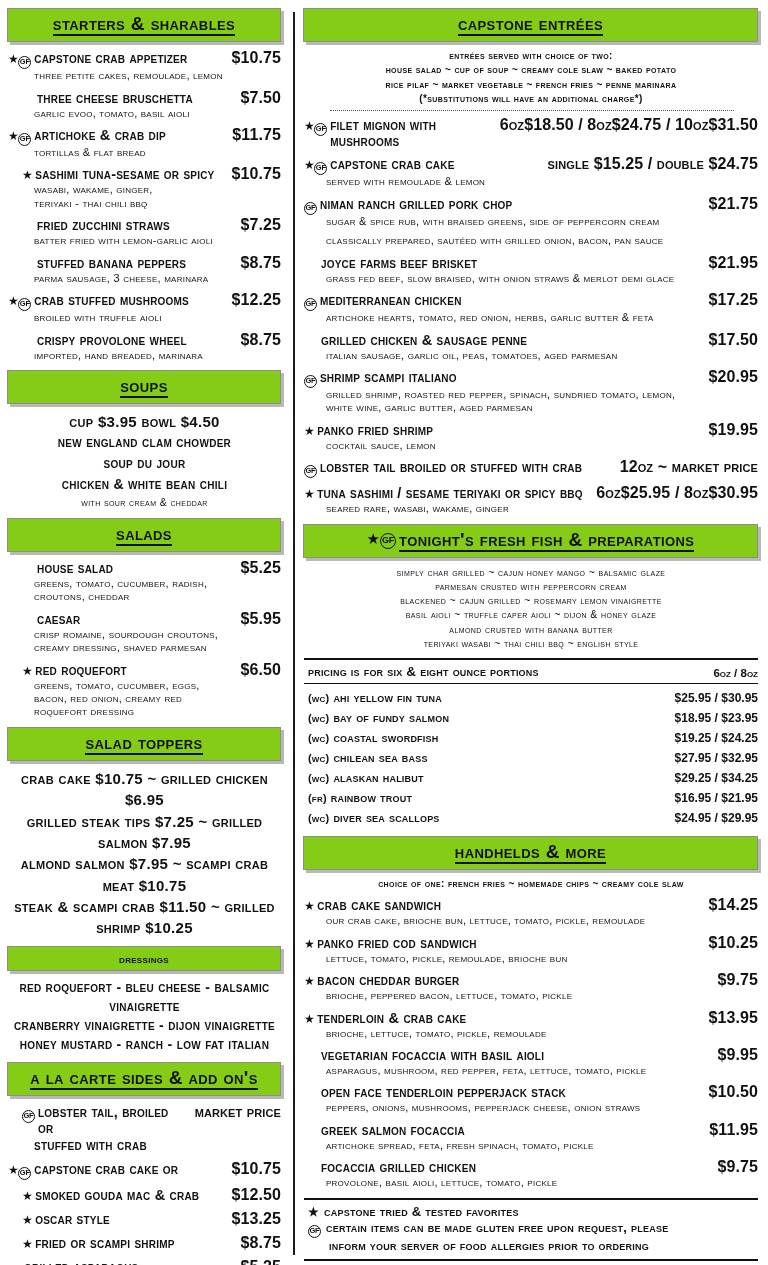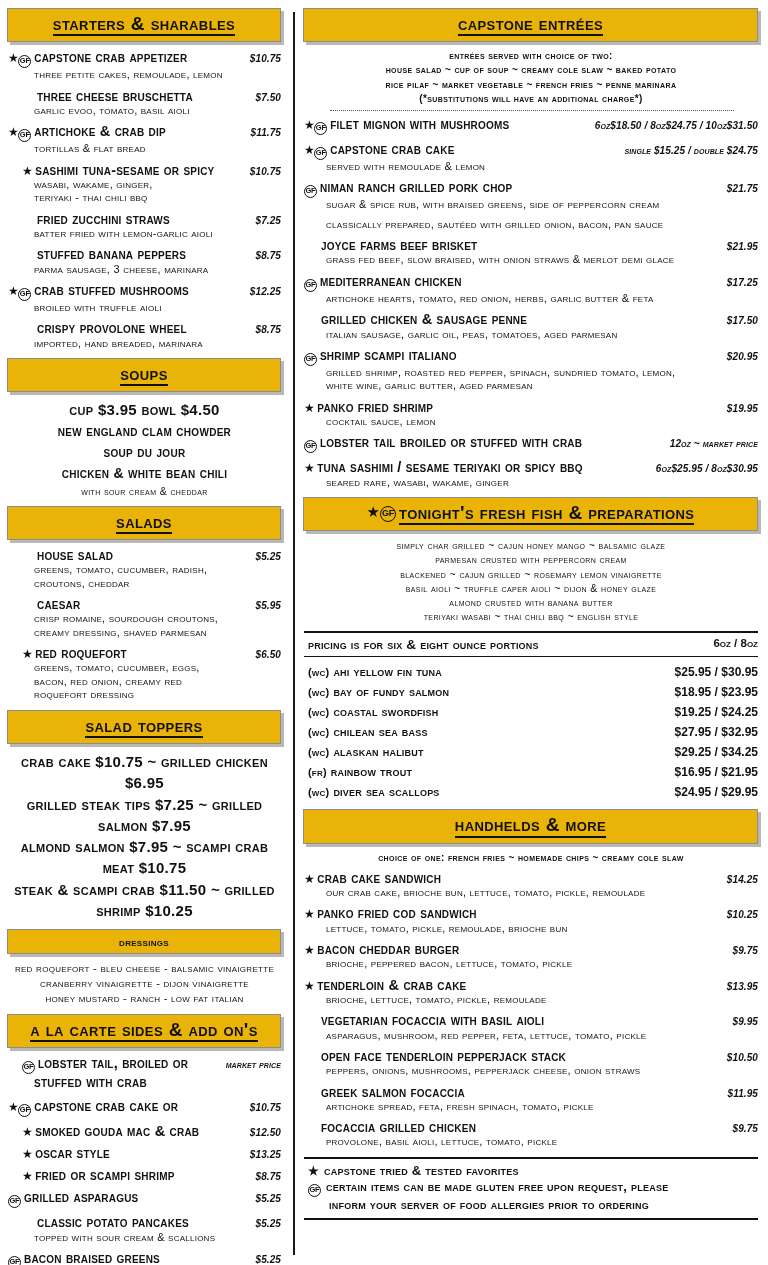--- a/index.html
+++ b/index.html
@@ -39,21 +39,21 @@
     padding-left: 2px;
   }
 
   
   .sec-head {
     border: 1px solid #8d8d8d;
     box-shadow: 3px 3px 0 0 #b8b8b8;
     text-align: center;
     padding: 4px 6px 5px 6px;
     margin: 0 4px 7px 1px;
-    background: #eab308;
+    background: #84cc16;
   }
   .sec-head .ttl {
     font-size: 19px;
     font-weight: 700;
     letter-spacing: 0.4px;
     font-variant: small-caps;
     text-transform: lowercase;
     border-bottom: 2px solid #111;
     display: inline-block;
     padding-bottom: 0px;
@@ -98,28 +98,27 @@
     flex: 1 1 auto;
     font-size: 14.5px;
     font-weight: 600;
     font-variant: small-caps;
     text-transform: lowercase;
     letter-spacing: 0.2px;
     line-height: 1.12;
   }
   .price {
     flex: 0 0 auto;
-    font-size: 10px;
+    font-size: 16px;
     font-weight: 600;
     font-variant: small-caps;
     text-transform: lowercase;
     white-space: nowrap;
     padding-left: 8px;
     letter-spacing: 0.1px;
-    font-style: italic;
   }
   .desc {
     font-size: 11px;
     font-variant: small-caps;
     text-transform: lowercase;
     letter-spacing: 0.25px;
     line-height: 1.22;
     padding-left: 26px;
     font-weight: 500;
   }
@@ -143,22 +142,22 @@
     font-weight: 500;
     letter-spacing: 0.4px;
     line-height: 1.35;
   }
   .center-block .ln.md {
     font-size: 15px;
     font-weight: 600;
     line-height: 1.42;
   }
   .center-block .ln.xs {
-    font-size: 11px;
-    font-weight: 400;
+    font-size: 14px;
+    font-weight: 700;
     letter-spacing: 0.3px;
     line-height: 1.35;
   }
 
   .intro-block { text-align: center; margin: 0 6px 4px 4px; }
   .intro-block .ln {
     font-size: 10px;
     font-weight: 600;
     font-variant: small-caps;
     text-transform: lowercase;
@@ -175,21 +174,21 @@
     border-top: 2px solid #111;
     margin: 5px 4px 4px 2px;
   }
   .rule-thin {
     border-top: 1.5px solid #111;
     margin: 4px 4px 4px 2px;
   }
 
   .pricing-row {
     display: flex;
-    align-items: flex-start;
+    align-items: flex-end;
     margin: 0 4px 0 6px;
   }
   .pricing-row .lbl {
     flex: 1 1 auto;
     font-size: 13.5px;
     font-weight: 600;
     font-variant: small-caps;
     text-transform: lowercase;
     letter-spacing: 0.2px;
   }

